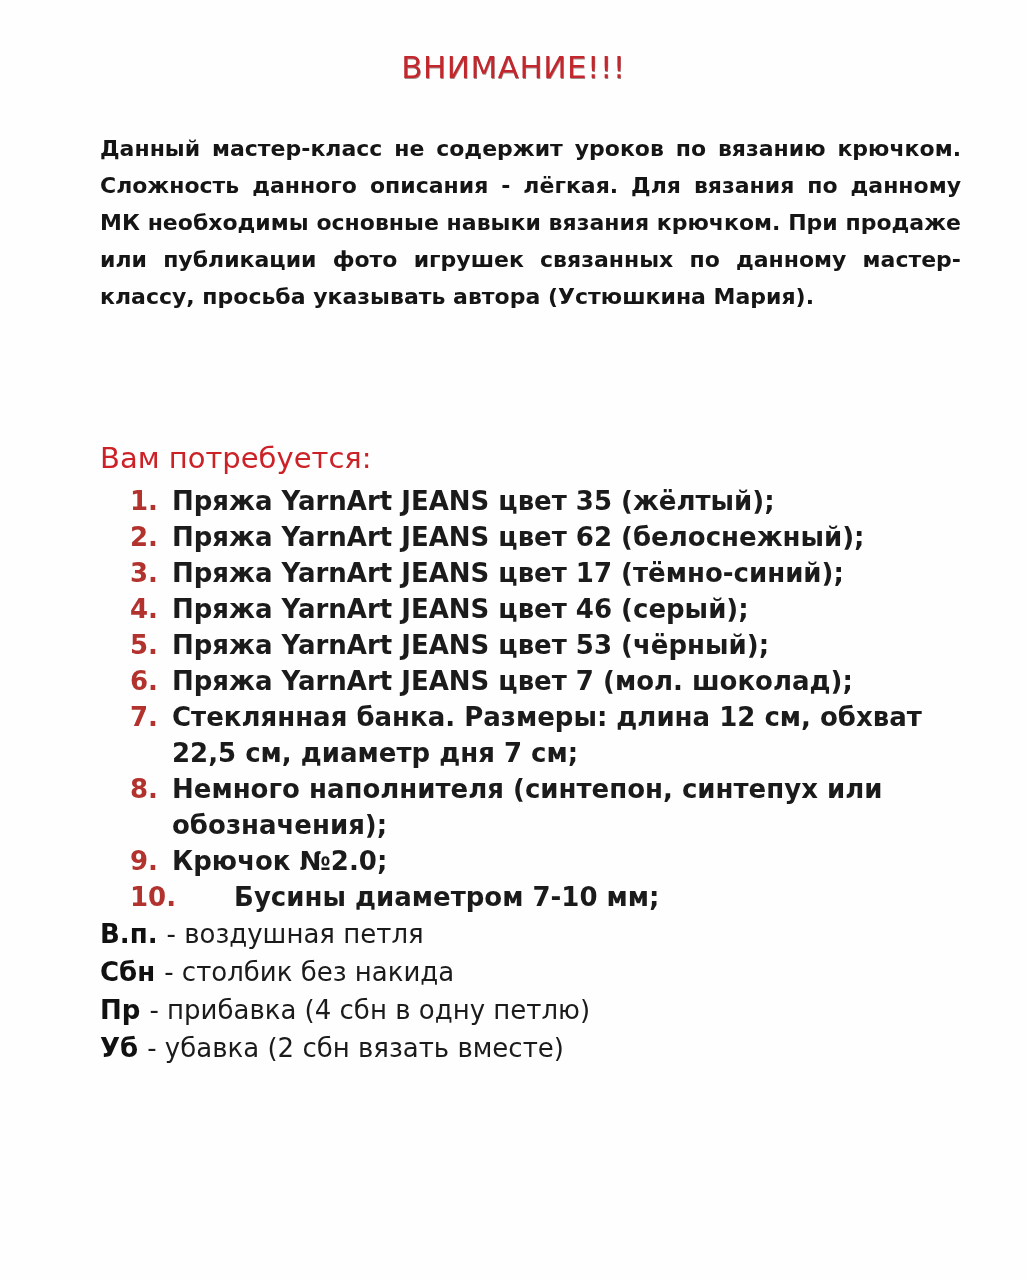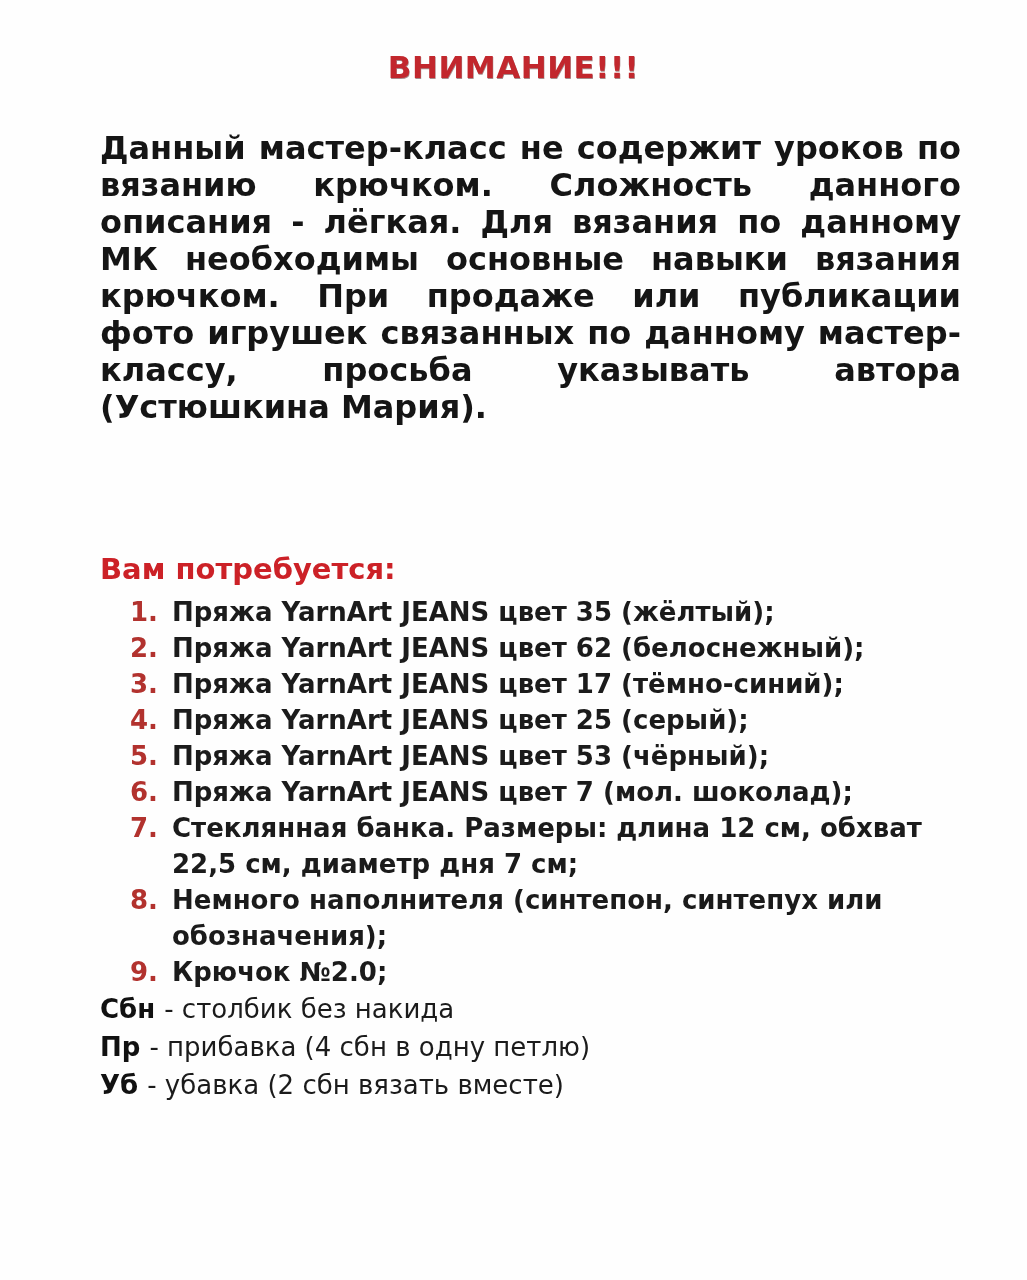--- a/index.html
+++ b/index.html
@@ -10,39 +10,39 @@
     background: #fefefe;
     font-family: "DejaVu Sans", "Liberation Sans", sans-serif;
     color: #1b1b1b;
     box-sizing: border-box;
     padding-top: 48px;
     overflow: hidden;
   }
   .doc-title {
     text-align: center;
     font-size: 31px;
-    font-weight: bold;
+    font-weight: normal;
     letter-spacing: 0.5px;
     color: #c2272d;
     text-shadow: 0.5px 0.5px 0.5px rgba(60,0,0,0.45);
     height: 38px;
     line-height: 38px;
   }
   .intro {
     margin: 44px 66px 0 100px;
-    font-size: 32px;
+    font-size: 22px;
     font-weight: bold;
     line-height: 37px;
     text-align: justify;
     color: #151515;
   }
   .materials-heading {
     margin: 126px 0 8px 100px;
     font-size: 29px;
-    font-weight: bold;
+    font-weight: normal;
     color: #cc2127;
   }
   .materials-list {
     margin: 0 60px 0 130px;
     padding: 0;
     list-style: none;
     font-size: 26px;
     line-height: 36px;
   }
   .materials-list li { display: flex; align-items: flex-start; }
@@ -84,21 +84,21 @@
     <li>
       <span class="item-number">2.</span>
       <span class="item-text">Пряжа YarnArt JEANS цвет 62 (белоснежный);</span>
     </li>
     <li>
       <span class="item-number">3.</span>
       <span class="item-text">Пряжа YarnArt JEANS цвет 17 (тёмно-синий);</span>
     </li>
     <li>
       <span class="item-number">4.</span>
-      <span class="item-text">Пряжа YarnArt JEANS цвет 25 (серый);</span>
+      <span class="item-text">Пряжа YarnArt JEANS цвет 46 (серый);</span>
     </li>
     <li>
       <span class="item-number">5.</span>
       <span class="item-text">Пряжа YarnArt JEANS цвет 53 (чёрный);</span>
     </li>
     <li>
       <span class="item-number">6.</span>
       <span class="item-text">Пряжа YarnArt JEANS цвет 7 (мол. шоколад);</span>
     </li>
     <li>
@@ -106,24 +106,31 @@
       <span class="item-text">Стеклянная банка. Размеры: длина 12 см, обхват 22,5 см, диаметр дня 7 см;</span>
     </li>
     <li>
       <span class="item-number">8.</span>
       <span class="item-text">Немного наполнителя (синтепон, синтепух или обозначения);</span>
     </li>
     <li>
       <span class="item-number">9.</span>
       <span class="item-text">Крючок №2.0;</span>
     </li>
+    <li>
+      <span class="item-number">10.</span>
+      <span class="item-text">Бусины диаметром 7-10 мм;</span>
+    </li>
   </ul>
 
 
   <div class="legend-list">
+    <div class="legend-entry">
+      <span class="legend-term">В.п.</span><span class="legend-definition">- воздушная петля</span>
+    </div>
     <div class="legend-entry">
       <span class="legend-term">Сбн</span><span class="legend-definition">- столбик без накида</span>
     </div>
     <div class="legend-entry">
       <span class="legend-term">Пр</span><span class="legend-definition">- прибавка (4 сбн в одну петлю)</span>
     </div>
     <div class="legend-entry">
       <span class="legend-term">Уб</span><span class="legend-definition">- убавка (2 сбн вязать вместе)</span>
     </div>
   </div>

